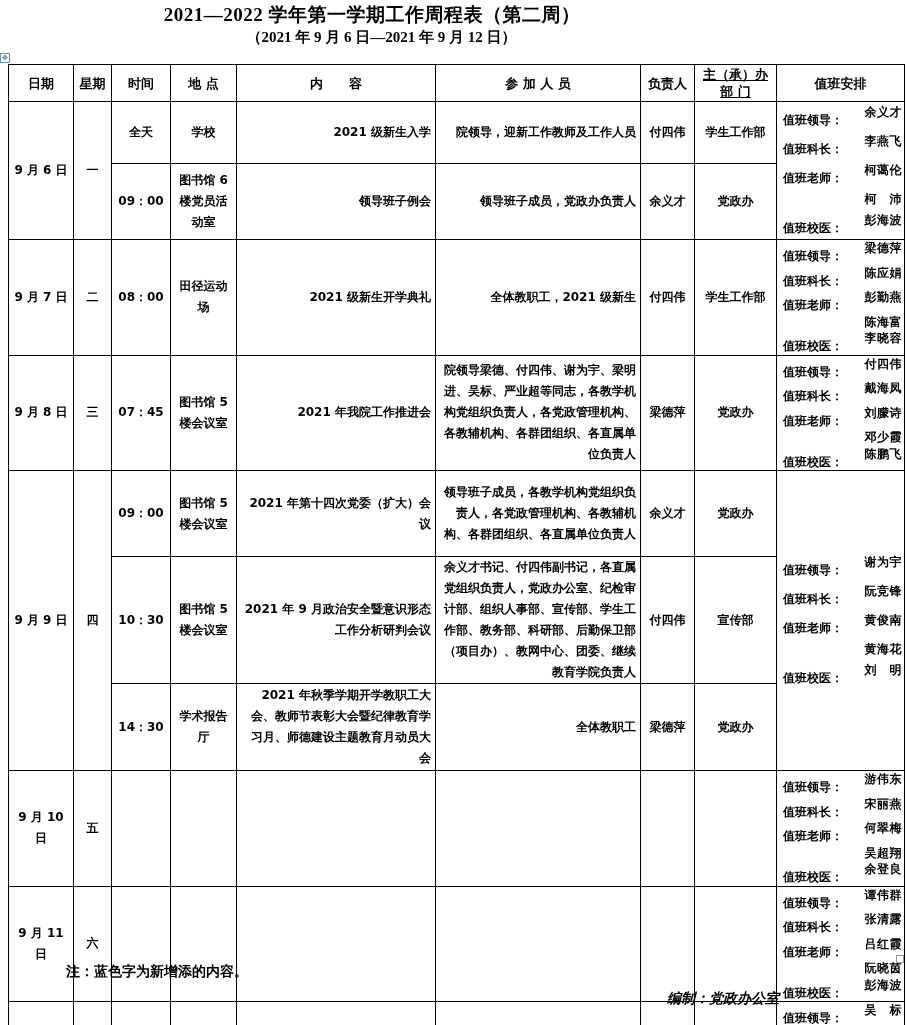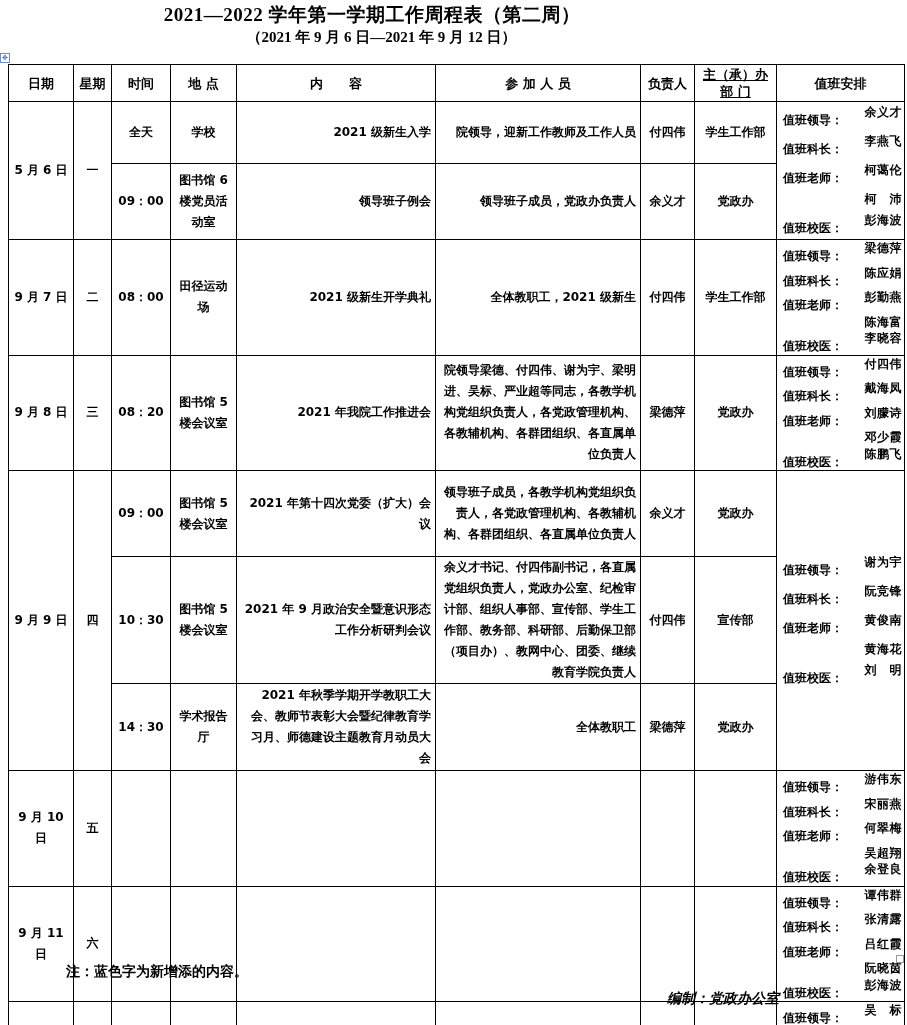--- a/index.html
+++ b/index.html
@@ -79,21 +79,21 @@
       <th>地 点</th>
       <th>内　　容</th>
       <th>参 加 人 员</th>
       <th>负责人</th>
       <th style="line-height:17px;text-decoration:underline;">主（承）办部 门</th>
       <th>值班安排</th>
     </tr>
   </thead>
   <tbody id="schedule-body">
       <tr style="height: 54px;">
-        <td class="c" rowspan="2">5 月 6 日</td>
+        <td class="c" rowspan="2">9 月 6 日</td>
         <td class="c" rowspan="2">一</td>
         <td class="c">全天</td>
         <td class="c">学校</td>
         <td class="l">2021 级新生入学</td>
         <td class="l">院领导，迎新工作教师及工作人员</td>
         <td class="c">付四伟</td>
         <td class="c">学生工作部</td>
         <td class="duty" rowspan="2">
           <div>
             <div class="duty-line" style="line-height: 21px;">
@@ -157,21 +157,21 @@
             <div class="duty-line">
               <span class="duty-label">值班校医：</span>
               <span class="duty-name">李晓容</span>
             </div>
           </div>
         </td>
       </tr>
       <tr style="height: 108px;">
         <td class="c" rowspan="1">9 月 8 日</td>
         <td class="c" rowspan="1">三</td>
-        <td class="c blue">08：20</td>
+        <td class="c blue">07：45</td>
         <td class="c blue">图书馆 5 楼会议室</td>
         <td class="l blue">2021 年我院工作推进会</td>
         <td class="l blue">院领导梁德、付四伟、谢为宇、梁明进、吴标、严业超等同志，各教学机构党组织负责人，各党政管理机构、各教辅机构、各群团组织、各直属单位负责人</td>
         <td class="c blue">梁德萍</td>
         <td class="c blue">党政办</td>
         <td class="duty" rowspan="1">
           <div>
             <div class="duty-line">
               <span class="duty-label">值班领导：</span>
               <span class="duty-name">付四伟</span>

